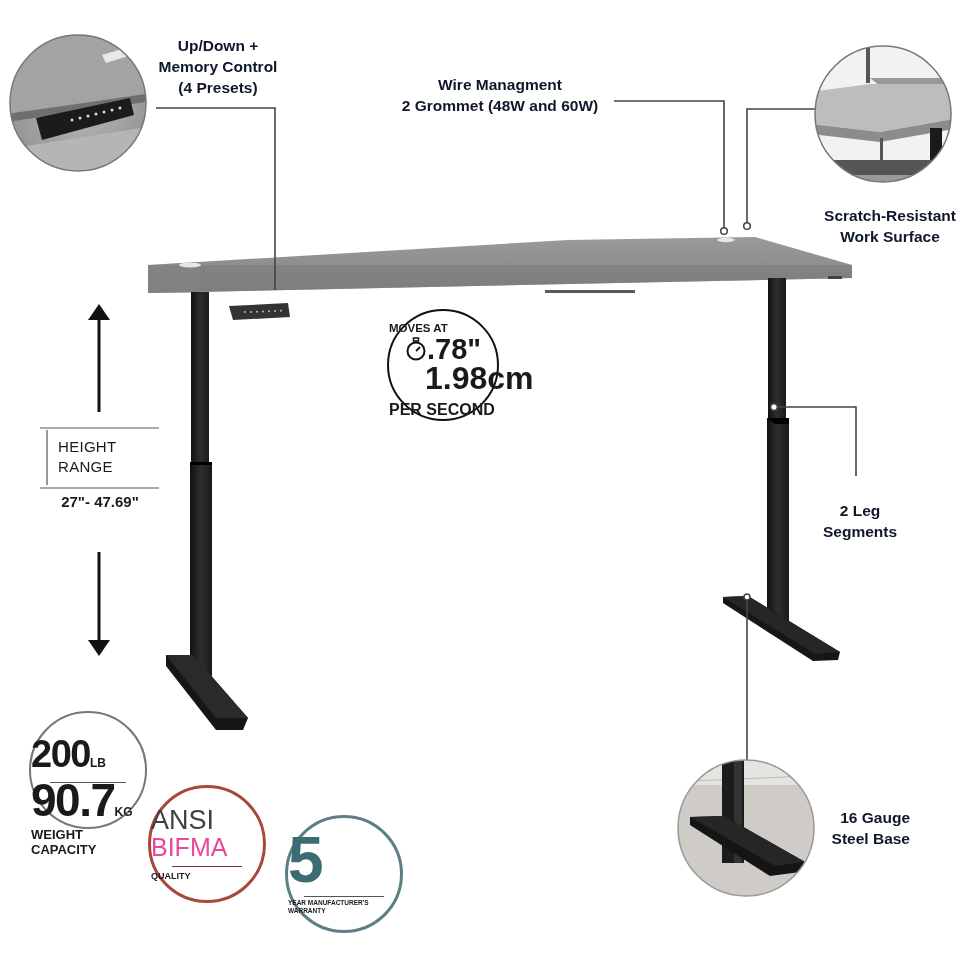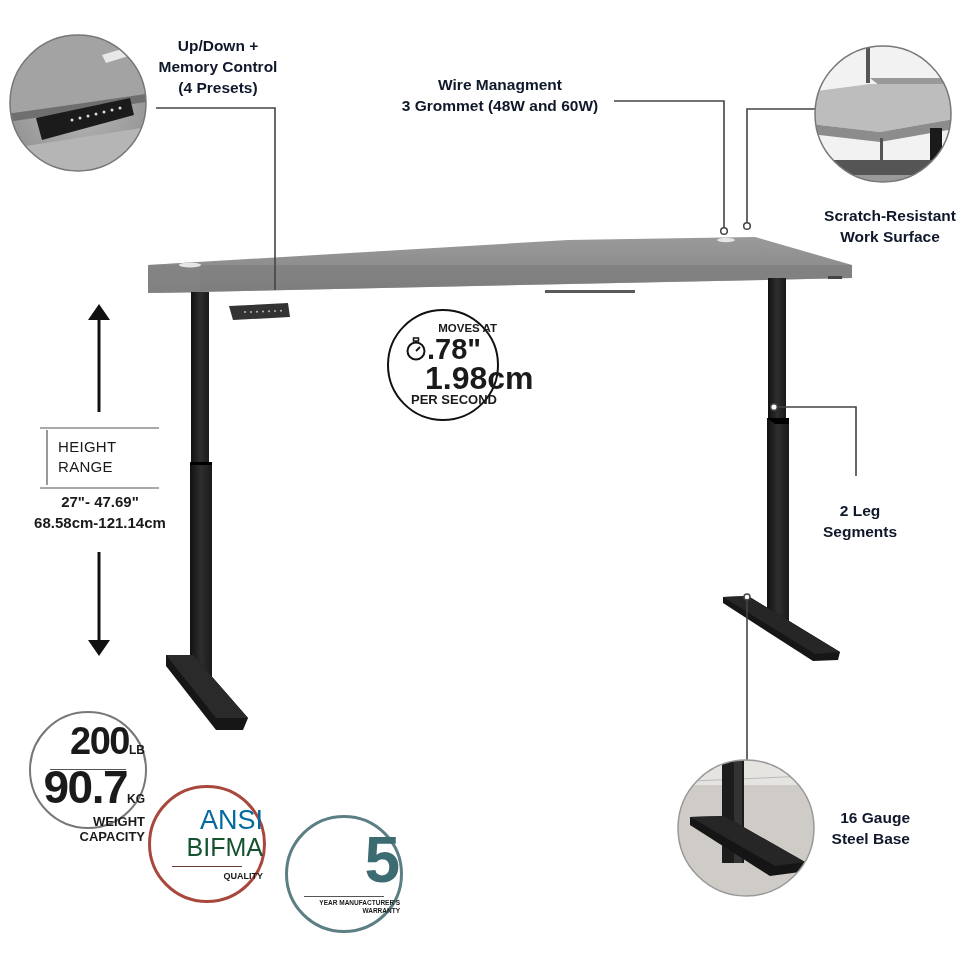--- a/index.html
+++ b/index.html
@@ -2,21 +2,21 @@
 <html><head>
 <meta charset="utf-8">
 <style>
   html, body { margin: 0; padding: 0; background: #ffffff; }
   body { width: 970px; height: 971px; position: relative; overflow: hidden;
          font-family: "Liberation Sans", sans-serif; color: #1a1a1a; }
   .abs { position: absolute; }
   .label { position: absolute; text-align: center; font-size: 15.5px; font-weight: 600; line-height: 21px; color: #0f172a; white-space: nowrap; }
   .label span { display: block; }
   svg.full { position: absolute; left: 0; top: 0; }
-  .badge { position: absolute; border-radius: 50%; background: #fff; box-sizing: border-box; text-align: right; }
+  .badge { position: absolute; border-radius: 50%; background: #fff; box-sizing: border-box; text-align: left; }
   .height-title { font-size: 15px; font-weight: 400; line-height: 20px; letter-spacing: 0.3px; }
   .height-vals { font-size: 15px; font-weight: 600; line-height: 21px; text-align: center; white-space: nowrap; }
 </style>
 </head>
 <body>
 
 <svg class="full" width="970" height="971" viewBox="0 0 970 971">
   <defs>
     <linearGradient id="topGrad" x1="0" y1="0" x2="0" y2="1">
       <stop offset="0" stop-color="#9a9a9a"></stop>
@@ -158,21 +158,21 @@
 </svg>
 
 <div class="label" style="left:148px; top:35px; width:140px;">
   <span>Up/Down +</span>
   <span>Memory Control</span>
   <span>(4 Presets)</span>
 </div>
 
 <div class="label" style="left:380px; top:74px; width:240px;">
   <span>Wire Managment</span>
-  <span>3 Grommet (48W and 60W)</span>
+  <span>2 Grommet (48W and 60W)</span>
 </div>
 
 <div class="label" style="left:815px; top:205px; width:150px;">
   <span>Scratch-Resistant</span>
   <span>Work Surface</span>
 </div>
 
 <div class="label" style="left:810px; top:500px; width:100px;">
   <span>2 Leg</span>
   <span>Segments</span>
@@ -182,52 +182,51 @@
   <span>16 Gauge</span>
   <span>Steel Base</span>
 </div>
 
 <div class="abs" style="left:58px; top:437px; text-align:left;">
   <div class="height-title">HEIGHT</div>
   <div class="height-title">RANGE</div>
 </div>
 <div class="abs" style="left:10px; top:491px; width:180px;">
   <div class="height-vals">27"- 47.69"</div>
-  <div class="height-vals">68.58cm-121.14cm</div>
 </div>
 
 <div class="badge" style="left:387px; top:309px; width:112px; height:112px; border:2.5px solid #111;">
   <div style="font-size:11.5px; font-weight:600; margin-top:11px;">MOVES AT</div>
   <div style="display:flex; justify-content:center; align-items:center; margin-top:0px;">
     <svg width="22" height="24" viewBox="0 0 22 24">
       <circle cx="11" cy="14" r="8.5" fill="none" stroke="#111" stroke-width="2"></circle>
       <rect x="8.5" y="1" width="5" height="3" fill="none" stroke="#111" stroke-width="1.5"></rect>
       <line x1="11" y1="4" x2="11" y2="5.5" stroke="#111" stroke-width="1.5"></line>
       <line x1="11" y1="14" x2="15" y2="10" stroke="#111" stroke-width="1.8"></line>
     </svg>
     <span style="font-size:29px; font-weight:700; line-height:30px;">.78"</span>
   </div>
   <div style="font-size:32px; font-weight:700; line-height:28px;margin-left:36px;">1.98cm</div>
-  <div style="font-size:13px; font-weight:600; margin-top:0;">PER SECOND</div>
+  <div style="font-size:16px; font-weight:600; margin-top:9px;">PER SECOND</div>
 </div>
 
 <div class="badge" style="left:29px; top:711px; width:118px; height:118px; border:2px solid #777;">
-  <div style="margin-top:11px; line-height:34px;">
+  <div style="margin-top:24px; line-height:34px;">
     <span style="font-size:38px; font-weight:700; letter-spacing:-1.5px;">200</span><span style="font-size:12px; font-weight:600;">LB</span>
   </div>
   <div style="width:76px; height:1px; background:#555; margin:2px auto 0;"></div>
   <div style="line-height:34px;">
     <span style="font-size:46px; font-weight:700; letter-spacing:-1.5px;">90.7</span><span style="font-size:12px; font-weight:600;">KG</span>
   </div>
   <div style="font-size:13px; font-weight:700; margin-top:-2px;">WEIGHT CAPACITY</div>
 </div>
 
 <div class="badge" style="left:148px; top:785px; width:118px; height:118px; border:3px solid #a8483d;">
-  <div style="font-size:27px; color:#0369a1; margin-top:18px; line-height:28px;">ANSI</div>
-  <div style="font-size:25px; font-weight:500; color:#14532d; line-height:26px;">BIFMA</div>
+  <div style="font-size:27px; color:#404040; margin-top:18px; line-height:28px;">ANSI</div>
+  <div style="font-size:25px; font-weight:500; color:#ec4899; line-height:26px;">BIFMA</div>
   <div style="width:70px; height:1px; background:#6a3a34; margin:6px auto 4px;"></div>
   <div style="font-size:9px; font-weight:600;">QUALITY</div>
 </div>
 
 <div class="badge" style="left:285px; top:815px; width:118px; height:118px; border:3px solid #5c7f84;">
   <div style="font-size:64px; font-weight:700; color:#3d6b72; line-height:64px; margin-top:10px;">5</div>
   <div style="width:80px; height:1px; background:#555; margin:4px auto 2px;"></div>
   <div style="font-size:6.5px; font-weight:700; line-height:8px;">YEAR MANUFACTURER'S</div>
   <div style="font-size:6.5px; font-weight:700; line-height:8px;">WARRANTY</div>
 </div>

